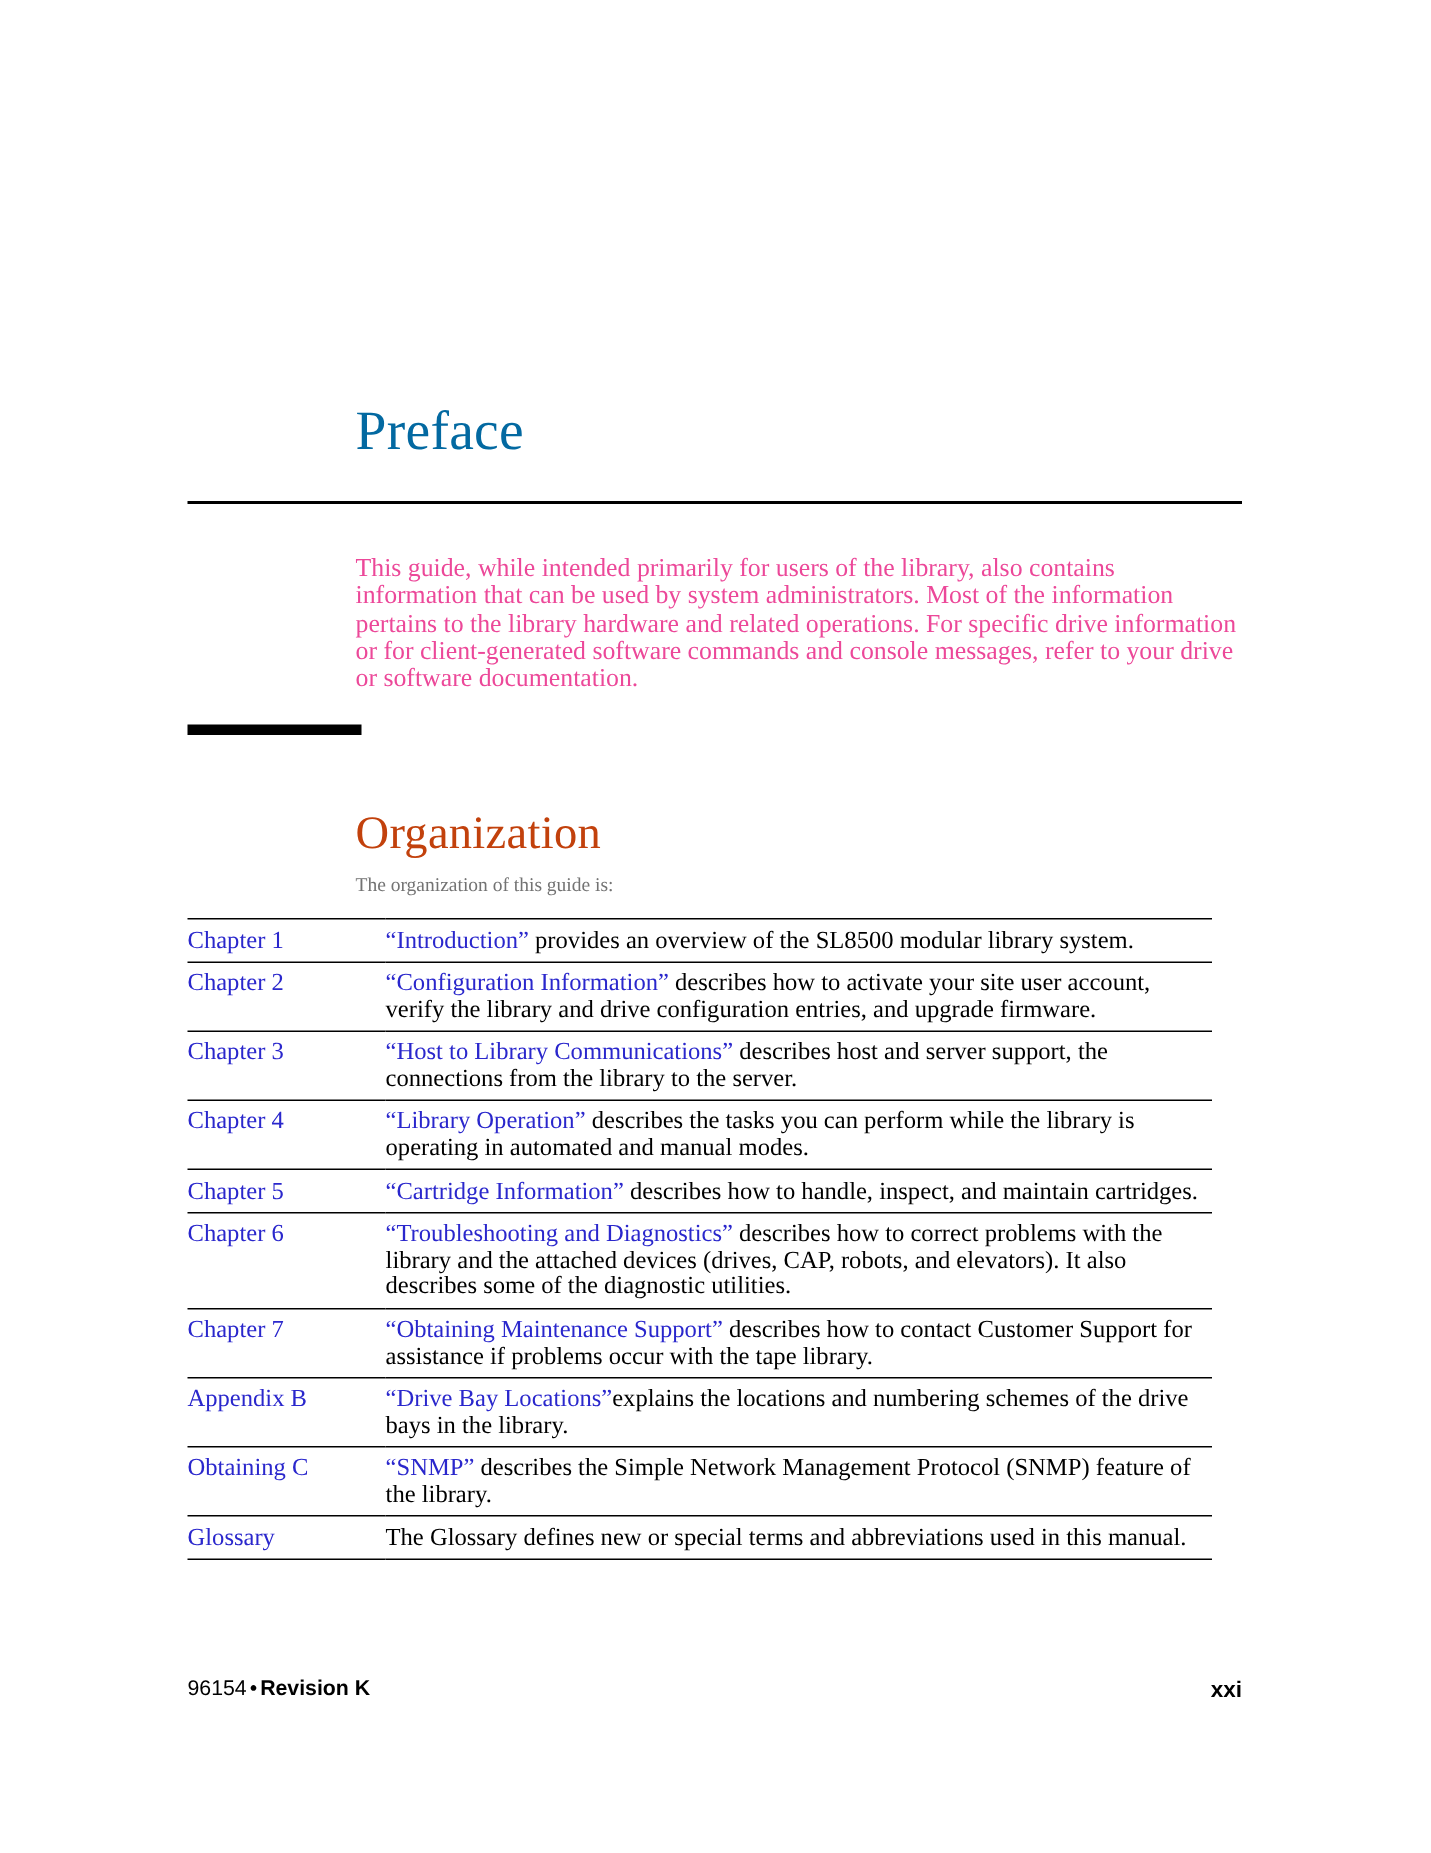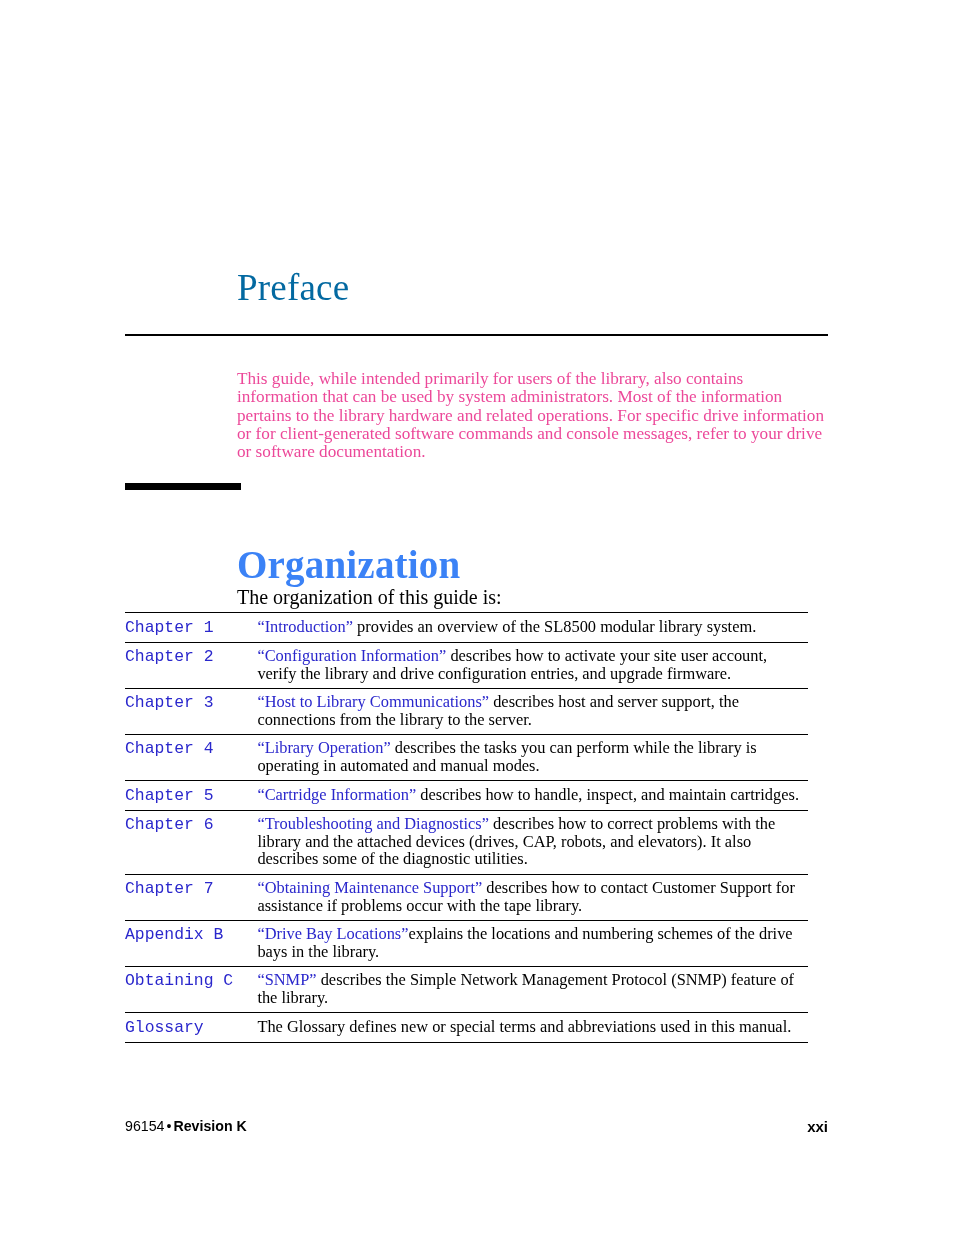--- a/index.html
+++ b/index.html
@@ -63,34 +63,34 @@
     width: 116px;
     height: 7px;
     background: #000;
   }
 
   
   .section-title {
     position: absolute;
     left: 237px;
     top: 512px;
-    font-size: 39px;
-    font-weight: bold;
+    font-size: 31px;
+    font-weight: normal;
     letter-spacing: 0.2px;
     line-height: 1.1;
-    color: #3b82f6;
+    color: #c2410c;
   }
 
   .section-lead {
     position: absolute;
     left: 237px;
     top: 568px;
-    font-size: 20px;
+    font-size: 13px;
     line-height: 18.3px;
-    color: #000000;
+    color: #737373;
   }
 
   
   .org-table {
     position: absolute;
     left: 125px;
     top: 612px;
     width: 683px;
     border-collapse: collapse;
     font-size: 16.4px;
@@ -116,21 +116,20 @@
   .org-table td.col-desc {
     width: 558px;
     margin-left: 12px;
   }
 
   .xref {
     color: #2a27cc;
   }
   .label-link {
     color: #2a27cc;
-    font-family: Liberation Mono, monospace;
   }
 
   
   .footer {
     position: absolute;
     left: 125px;
     top: 1118px;
     width: 703px;
     font-family: "Liberation Sans", "DejaVu Sans", sans-serif;
     font-size: 14.2px;

